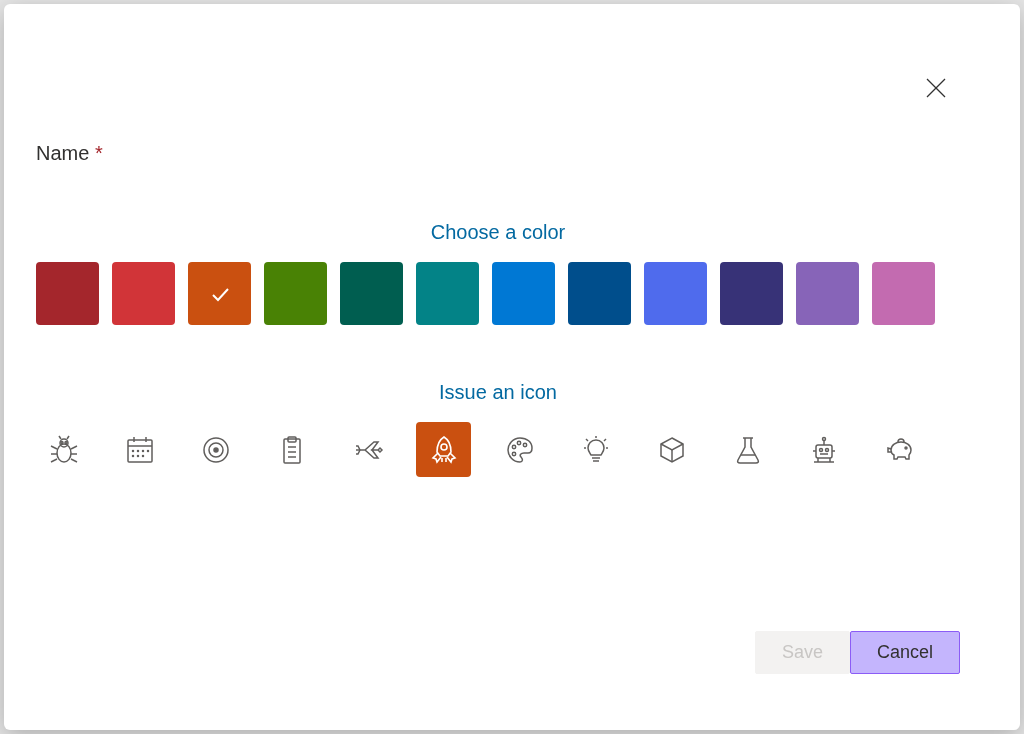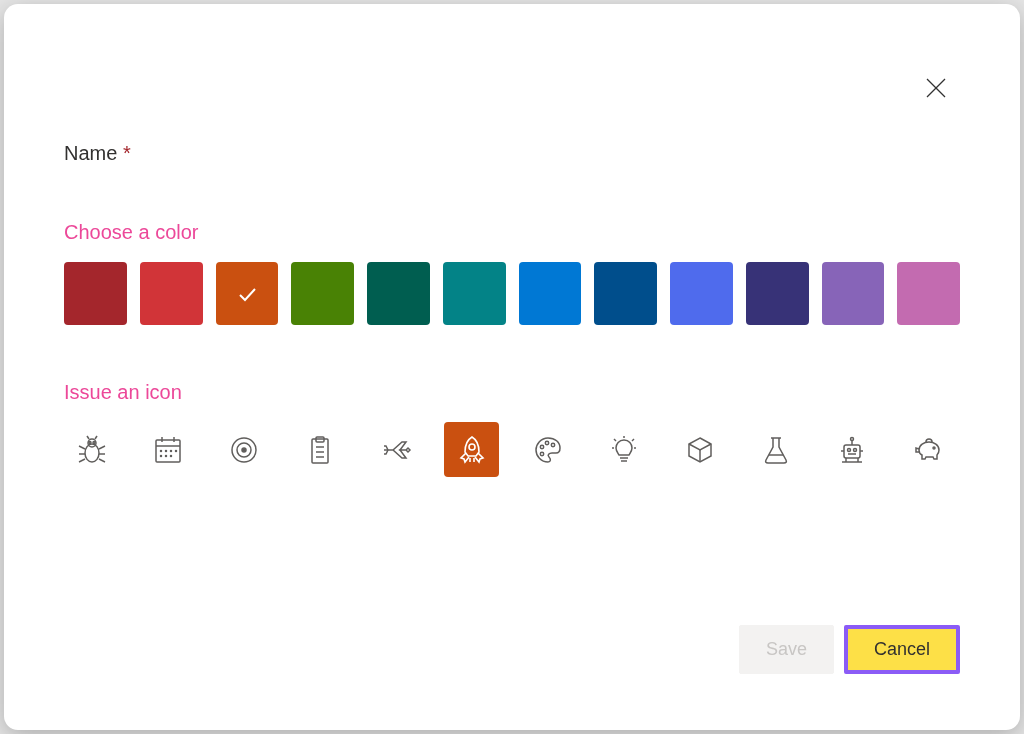--- a/index.html
+++ b/index.html
@@ -11,23 +11,23 @@
       overflow: hidden;
       position: relative;
     }
     .dialog {
       position: absolute;
       top: 4px;
       left: 4px;
       right: 4px;
       bottom: 4px;
       background: #fff;
-      border-radius: 14px;
+      border-radius: 6px;
       box-shadow: 0 6px 24px rgba(0,0,0,0.25);
-      padding: 60px 60px 30px 60px;
+      padding: 60px 60px 30px 32px;
     }
     .close-btn {
       position: absolute;
       top: 68px;
       right: 68px;
       width: 32px;
       height: 32px;
       cursor: pointer;
       display: flex;
       align-items: center;
@@ -46,23 +46,24 @@
       border: none;
       border-bottom: 1px solid #8a8886;
       font-size: 32px;
       color: #323130;
       padding: 4px 0 10px 0;
       outline: none;
       background: transparent;
     }
     .section-label {
       font-size: 20px;
-      color: #ec4899;
+      color: #0369a1;
       margin-top: 56px;
       margin-bottom: 18px;
+      text-align: center;
     }
     .color-row {
       display: flex;
       gap: 13px;
     }
     .color-swatch {
       width: 63px;
       height: 63px;
       border-radius: 4px;
       cursor: pointer;
@@ -87,38 +88,38 @@
     }
     .icon-tile.selected {
       color: #fff;
     }
     .icon-tile svg { width: 32px; height: 32px; }
     .footer {
       position: absolute;
       bottom: 56px;
       right: 60px;
       display: flex;
-      gap: 10px;
+      gap: 0;
     }
     .btn {
       padding: 10px 26px;
       font-size: 18px;
       border-radius: 2px;
       cursor: pointer;
       font-family: inherit;
     }
     .btn-save {
       background: #f3f2f1;
       border: 1px solid #f3f2f1;
       color: #c8c6c4;
       cursor: default;
     }
     .btn-cancel {
-      background: #fde047;
-      border: 4px solid #8b5cf6;
+      background: #c4b5fd;
+      border: 1px solid #8b5cf6;
       color: #323130;
     }
   </style>
 </head>
 <body>
 
 <div class="dialog">
   <div class="close-btn">
     <svg width="22" height="22" viewBox="0 0 22 22">
       <line x1="2" y1="2" x2="20" y2="20" stroke="currentColor" stroke-width="1.2"></line>

